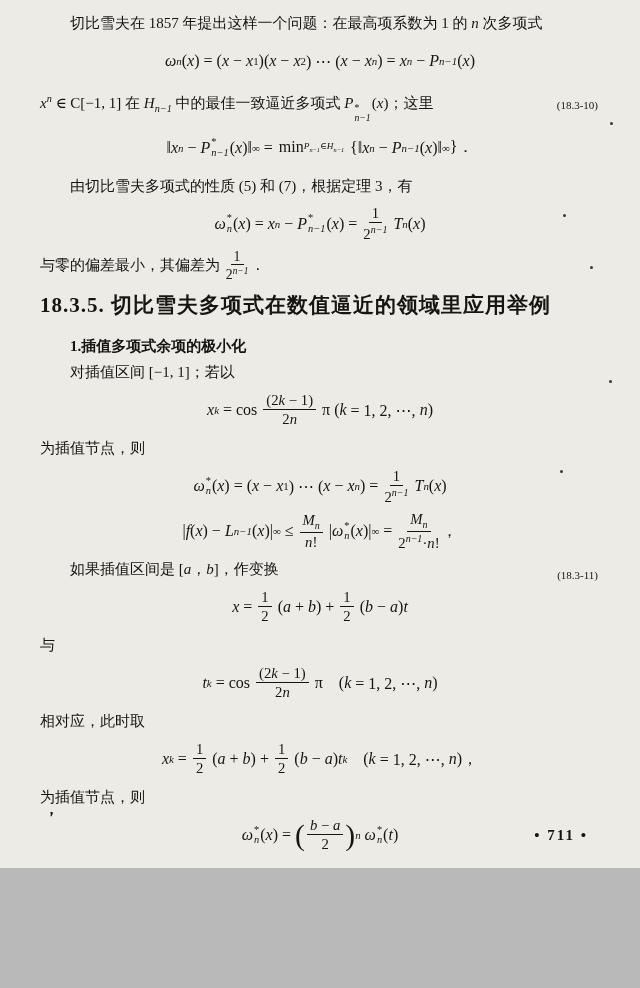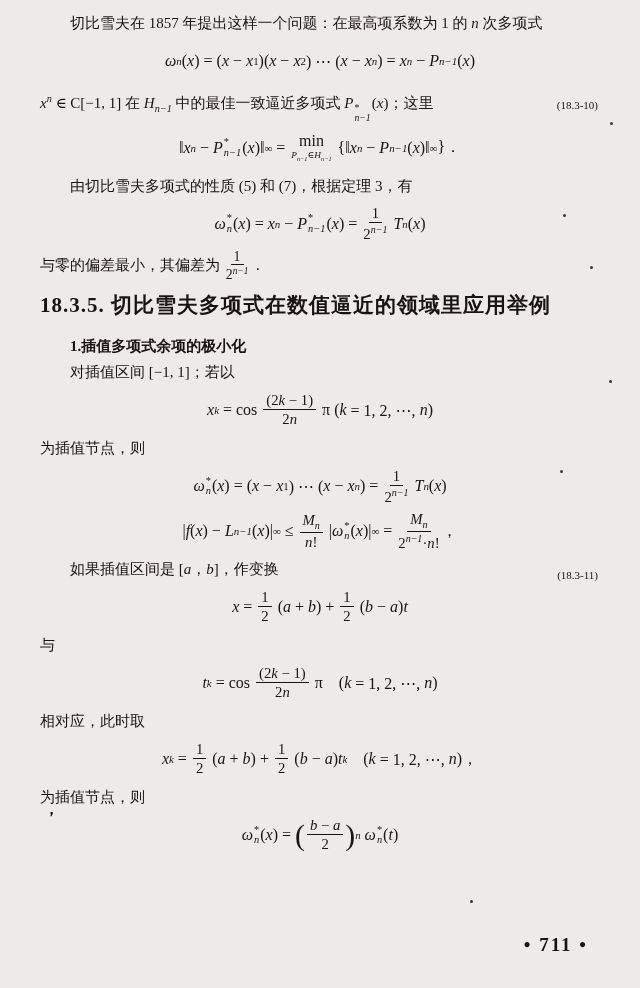--- a/index.html
+++ b/index.html
@@ -1,18 +1,18 @@
 <!DOCTYPE html>
 <html><head>
 <meta charset="utf-8">
 <style>
   html,body{margin:0;padding:0;}
   body{width:640px;height:988px;background:#b9b9b9;}
   .page{
-    position:relative;width:640px;height:988px;box-sizing:border-box;
+    position:relative;width:640px;height:868px;box-sizing:border-box;
     background:#edebe6;color:#171411;overflow:hidden;
     padding:10px 40px 0 40px;
     font-family:"Liberation Serif","DejaVu Serif",serif;
     font-size:15px;
   }
   .p{line-height:26px;text-align:justify;}
   .indent{text-indent:2em;}
   .b{font-weight:bold;}
   .i{font-style:italic;}
   .h1{font-size:21px;font-weight:bold;margin:8px 0 14px 0;letter-spacing:1px;}
@@ -24,25 +24,25 @@
   .sub{font-size:.68em;vertical-align:-.4em;}
   .sup{font-size:.68em;vertical-align:.55em;}
   .frac{display:inline-flex;flex-direction:column;align-items:center;vertical-align:middle;
     font-size:.92em;line-height:1.15;margin:0 2px;}
   .fn{display:block;border-bottom:1.4px solid #171411;padding:0 3px;text-align:center;}
   .fd{display:block;padding-top:1px;}
   .frac .fn,.frac .fd{white-space:nowrap;}
   .ss{display:inline-flex;flex-direction:column;align-items:flex-start;
     font-size:.65em;line-height:1;vertical-align:-.35em;margin:0 1px;}
   .ssu,.ssd{display:block;}
-  .un{display:inline-flex;flex-direction:column;align-items:center;vertical-align:middle;margin:0 2px;}
+  .un{display:inline-flex;flex-direction:row;align-items:center;vertical-align:middle;margin:0 2px;}
   .unm{line-height:1.05;}
   .unu{font-size:.58em;line-height:1.1;}
   .big{font-size:1.85em;font-weight:400;line-height:1;}
-  .pagenum{position:absolute;right:52px;bottom:32px;font-weight:bold;font-size:19px;letter-spacing:2px;}
+  .pagenum{position:absolute;right:52px;bottom:24px;font-weight:bold;font-size:15px;letter-spacing:2px;}
   .stray{position:absolute;left:44px;top:800px;font-weight:bold;}
   .speck{position:absolute;width:3px;height:3px;border-radius:50%;background:#3a3731;}
 </style>
 </head>
 <body>
 
 <div class="page">
   <div id="doc">
       <div class="p indent"><span class="seg">切比雪夫在 1857 年提出这样一个问题：在最高项系数为 1 的 </span><span class="seg i">n</span><span class="seg"> 次多项式</span></div>
       <div class="formula">

